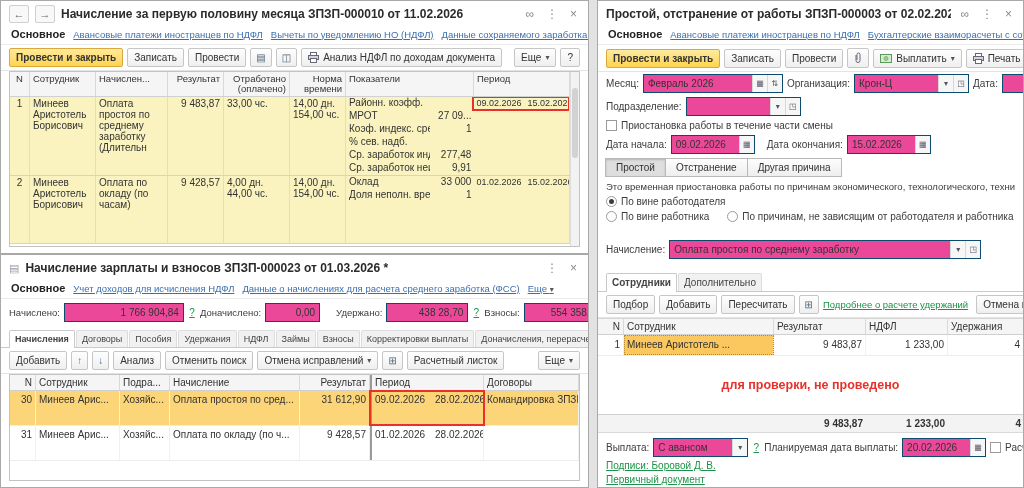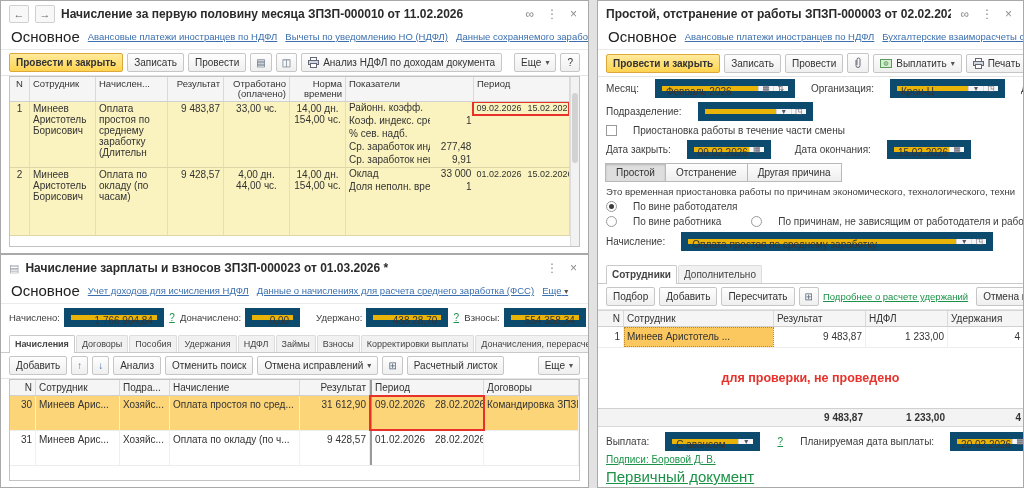--- a/index.html
+++ b/index.html
@@ -8,35 +8,35 @@
 .w{position:absolute;display:flex;flex-direction:column;background:#fff;border:1px solid #a9a9a9;overflow:hidden}
 
 .tbar{flex:none;height:26px;display:flex;align-items:center;gap:6px;padding:0 8px;background:#fff}
 .navb{width:20px;height:18px;flex:none;border:1px solid #cfcfcf;border-radius:2px;display:flex;align-items:center;justify-content:center;color:#666;font-size:11px;background:#f8f8f8;cursor:pointer}
 .ttl{flex:1;font-size:12px;font-weight:bold;color:#2b2b2b;white-space:nowrap;overflow:hidden}
 .wic{color:#8a8a8a;font-size:12px;cursor:pointer;padding:0 3px;flex:none}
 .docic{color:#9aa0a8;font-size:11px;flex:none}
 
 .navrow{flex:none;display:flex;align-items:center;padding:1px 10px 4px;border-bottom:1px solid #ebebeb;white-space:nowrap;overflow:hidden}
 .navrow>*{margin-right:8px}
-.tabmain{font-weight:normal;font-size:15px;color:#222;cursor:pointer}
+.tabmain{font-weight:bold;font-size:11px;color:#222;cursor:pointer}
 .lb{color:#3b6fae;text-decoration:underline;font-size:9.5px;cursor:pointer}
 .lg{color:#1b9247;text-decoration:underline;cursor:pointer}
 .caret{font-size:8px;color:#555}
 
 .tools{flex:none;display:flex;align-items:center;gap:4px;padding:3px 8px;border-bottom:1px solid #e4e4e4;font-size:10px;white-space:nowrap;overflow:hidden}
 .b{display:inline-flex;align-items:center;gap:4px;border:1px solid #c6c6c6;border-radius:2px;background:linear-gradient(#fefefe,#efefef);padding:3px 6px;cursor:pointer;white-space:nowrap}
 .b.y{background:linear-gradient(#ffeb9e,#ffd34f);border-color:#dca83b;font-weight:bold}
 .b.ic{padding:3px 5px;color:#55677a}
 .sp{flex:1}
 .qm{font-size:10px;min-width:8px;text-align:center}
 
-.frow{flex:none;display:flex;align-items:center;gap:16px;padding:2px 8px;font-size:10px}
+.frow{flex:none;display:flex;align-items:center;gap:4px;padding:2px 8px;font-size:10px}
 .flbl{color:#3c3c3c;white-space:nowrap}
-.fld{display:inline-flex;align-items:flex-start;border:7px solid #0c4a6e;background:#eab308;height:19px;font-size:10px;flex:none}
+.fld{display:inline-flex;align-items:center;border:1px solid #0c4a6e;background:#ec4899;height:19px;font-size:10px;flex:none}
 .fval{padding:0 4px;white-space:nowrap;overflow:hidden}
 .fbtn{flex:none;width:15px;height:100%;border-left:1px solid #d8d8d8;display:flex;align-items:center;justify-content:center;font-size:8px;color:#556;cursor:pointer;background:#f6f6f6}
 .cbx{width:11px;height:11px;border:1px solid #9a9a9a;background:#fff;flex:none;cursor:pointer}
 .rad{width:11px;height:11px;border:1px solid #9a9a9a;border-radius:50%;background:#fff;flex:none;position:relative;cursor:pointer}
 .rad.on::after{content:"";position:absolute;inset:2px;border-radius:50%;background:#3c3c3c}
 .seg{display:flex}
 .sg{border:1px solid #b9b9b9;padding:3px 10px;font-size:10px;background:linear-gradient(#fdfdfd,#eee);margin-left:-1px;cursor:pointer;white-space:nowrap}
 .sg.on{background:#dedede;box-shadow:inset 0 1px 2px rgba(0,0,0,.18)}
 .note{font-size:9.5px;color:#3a3a3a;white-space:nowrap;overflow:hidden}
 
@@ -51,21 +51,21 @@
 .ca-emp{width:66px;flex:none}
 .ca-acc{width:72px;flex:none}
 .ca-res{width:56px;flex:none;text-align:right}
 .ca-wrk{width:66px;flex:none;text-align:right}
 .ca-nrm{width:56px;flex:none;text-align:right}
 .ca-ind{width:128px;flex:none}
 .ca-per{width:96px;flex:none}
 .blk{display:flex;background:#faf3bf;border-bottom:1px solid #ddd6a6;cursor:pointer}
 .blk>span,.blk>div{border-right:1px solid #e7e0ad;padding:1px 3px;line-height:11px;overflow:hidden}
 .wrap{white-space:normal}
-.ln{display:block;text-align:center;white-space:nowrap}
+.ln{display:block;text-align:left;white-space:nowrap}
 .igrp{width:224px;flex:none;padding:0 !important}
 .ir{display:flex;height:13px;line-height:12px}
 .ir>span{overflow:hidden;white-space:nowrap}
 .il{width:84px;padding-left:3px}
 .ivv{width:44px;text-align:right;padding-right:2px}
 .ip{width:96px;display:flex;gap:6px;padding-left:3px;font-size:9px}
 .redout{outline:2px solid #e8312a;outline-offset:-1px}
 .vscroll{position:absolute;top:0;right:0;bottom:0;width:9px;background:#f2f2f2;border-left:1px solid #ddd;cursor:pointer}
 .vthumb{margin:16px 1px 0;height:70px;background:#d2d2d2;border-radius:4px}
 
@@ -171,20 +171,28 @@
         <div class="igrp">
           <div class="ir">
               <span class="il">Районн. коэфф.</span>
               <span class="ivv"></span>
               <span class="ip redout">
                 <span>09.02.2026</span>
                 <span>15.02.2026</span>
               </span>
             </div>
           <div class="ir">
+              <span class="il">МРОТ</span>
+              <span class="ivv">27 09...</span>
+              <span class="ip">
+                <span></span>
+                <span></span>
+              </span>
+            </div>
+          <div class="ir">
               <span class="il">Коэф. индекс. средн.</span>
               <span class="ivv">1</span>
               <span class="ip">
                 <span></span>
                 <span></span>
               </span>
             </div>
           <div class="ir">
               <span class="il">% сев. надб.</span>
               <span class="ivv"></span>
@@ -257,21 +265,21 @@
       <span class="wic">×</span>
     </header>
     <nav class="navrow">
       <span class="tabmain">Основное</span>
       <span class="lb">Учет доходов для исчисления НДФЛ</span>
       <span class="lb">Данные о начислениях для расчета среднего заработка (ФСС)</span>
       <span class="lb"><span>Еще</span> <span class="caret">▾</span></span>
     </nav>
     <div class="sumrow">
       <span class="flbl">Начислено:</span>
-      <span class="fld num" style="width:100px">
+      <span class="fld num" style="width:120px">
           <span class="fval">1 766 904,84</span>
         </span>
       <span class="lg qm">?</span>
       <span class="flbl">Доначислено:</span>
       <span class="fld num" style="width:55px">
           <span class="fval">0,00</span>
         </span>
       <span class="lg qm"></span>
       <span class="flbl">Удержано:</span>
       <span class="fld num" style="width:82px">
@@ -418,21 +426,21 @@
         <span class="fval" style="flex:1"></span>
         <span class="fbtn">▾</span>
         <span class="fbtn">◳</span>
       </span>
     </div>
     <div class="frow">
       <span class="cbx"></span>
       <span class="flbl">Приостановка работы в течение части смены</span>
     </div>
     <div class="frow">
-      <span class="flbl">Дата закрыть:</span>
+      <span class="flbl">Дата начала:</span>
       <span class="fld" style="width:84px">
         <span class="fval" style="flex:1">09.02.2026</span>
         <span class="fbtn">▦</span>
       </span>
       <span class="flbl" style="margin-left:8px">Дата окончания:</span>
       <span class="fld" style="width:84px">
         <span class="fval" style="flex:1">15.02.2026</span>
         <span class="fbtn">▦</span>
       </span>
     </div>
@@ -449,21 +457,21 @@
     <div class="frow">
       <span class="rad on"></span>
       <span class="flbl">По вине работодателя</span>
     </div>
     <div class="frow">
       <span class="rad"></span>
       <span class="flbl">По вине работника</span>
       <span class="rad" style="margin-left:14px"></span>
       <span class="flbl">По причинам, не зависящим от работодателя и работника</span>
     </div>
-    <div class="frow" style="margin-top:1px">
+    <div class="frow" style="margin-top:14px">
       <span class="flbl">Начисление:</span>
       <span class="fld" style="width:312px">
         <span class="fval" style="flex:1">Оплата простоя по среднему заработку</span>
         <span class="fbtn">▾</span>
         <span class="fbtn">◳</span>
       </span>
     </div>
 
     <div class="ptabs" style="margin-top:8px">
       <span class="pt on" style="font-size:10px">Сотрудники</span>
@@ -516,17 +524,17 @@
         <span class="fval" style="flex:1">20.02.2026</span>
         <span class="fbtn">▦</span>
       </span>
       <span class="cbx"></span>
       <span class="flbl">Расчет утвердил</span>
     </div>
     <div class="frow" style="padding-top:1px">
         <span class="lg" style="font-size:10px">Подписи: Боровой Д. В.</span>
       </div>
     <div class="frow" style="padding-top:1px">
-        <span class="lg" style="font-size:15px">Первичный документ</span>
+        <span class="lg" style="font-size:10px">Первичный документ</span>
       </div>
   </section>
 
 </div>
 
 </body></html>

